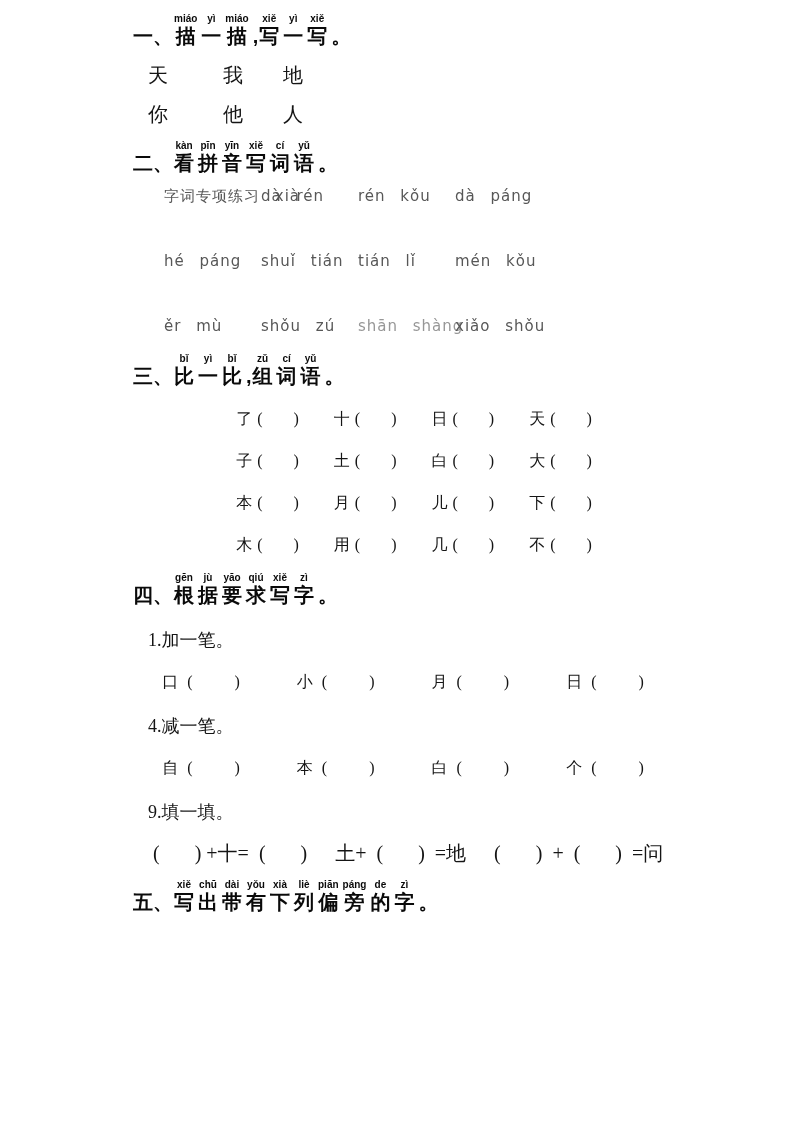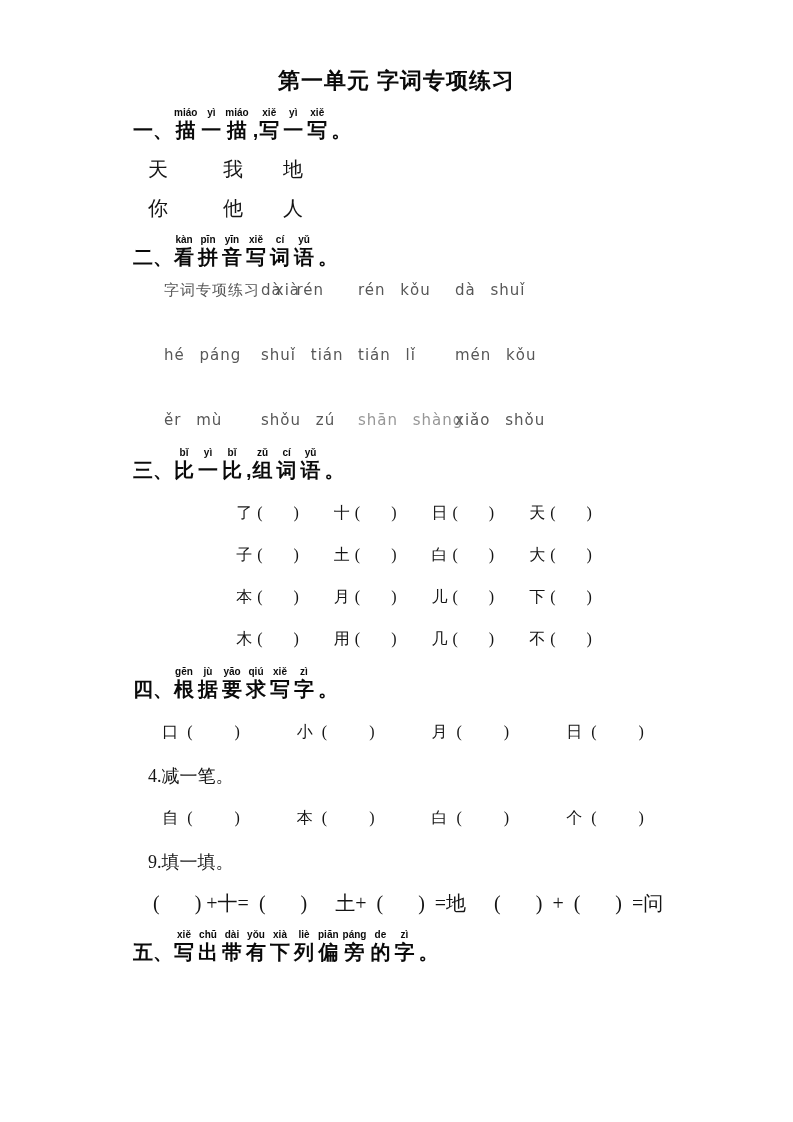--- a/index.html
+++ b/index.html
@@ -77,40 +77,40 @@
 
   .sec-head.sh2 { margin-top: 14px; }
   .sec-head.sh3 { margin-top: 17px; }
   .sec-head.sh4 { margin-top: 16px; }
   .sec-head.sh5 { margin-top: 14px; }
 </style>
 </head>
 <body>
 
 <div class="page">
-  <h1 class="title">第一单元 字词专项练习</h1>
 
   <div class="inner">
 
     <div class="sec-head sh1"><span class="rb np"><span class="rt">&nbsp;</span><span class="rc">一、</span></span><span class="rb"><span class="rt">miáo</span><span class="rc">描</span></span><span class="rb"><span class="rt">yì</span><span class="rc">一</span></span><span class="rb"><span class="rt">miáo</span><span class="rc">描</span></span><span class="rb np"><span class="rt">&nbsp;</span><span class="rc">,</span></span><span class="rb"><span class="rt">xiě</span><span class="rc">写</span></span><span class="rb"><span class="rt">yì</span><span class="rc">一</span></span><span class="rb"><span class="rt">xiě</span><span class="rc">写</span></span><span class="rb np"><span class="rt">&nbsp;</span><span class="rc">。</span></span></div>
     <div class="trace-row"><span class="tchar">天</span><span class="tchar">我</span><span class="tchar">地</span></div>
     <div class="trace-row"><span class="tchar">你</span><span class="tchar">他</span><span class="tchar">人</span></div>
 
     <div class="sec-head sh2"><span class="rb np"><span class="rt">&nbsp;</span><span class="rc">二、</span></span><span class="rb"><span class="rt">kàn</span><span class="rc">看</span></span><span class="rb"><span class="rt">pīn</span><span class="rc">拼</span></span><span class="rb"><span class="rt">yīn</span><span class="rc">音</span></span><span class="rb"><span class="rt">xiě</span><span class="rc">写</span></span><span class="rb"><span class="rt">cí</span><span class="rc">词</span></span><span class="rb"><span class="rt">yǔ</span><span class="rc">语</span></span><span class="rb np"><span class="rt">&nbsp;</span><span class="rc">。</span></span></div>
-    <div class="pinyin-row"><span class="pword">字词专项练习 xià</span><span class="pword">dà rén</span><span class="pword">rén kǒu</span><span class="pword">dà shuǐ</span></div>
+    <div class="pinyin-row"><span class="pword">字词专项练习 xià</span><span class="pword">dà rén</span><span class="pword">rén kǒu</span><span class="pword">dà páng</span></div>
     <div class="pinyin-row"><span class="pword">hé páng</span><span class="pword">shuǐ tián</span><span class="pword">tián lǐ</span><span class="pword">mén kǒu</span></div>
     <div class="pinyin-row"><span class="pword">ěr mù</span><span class="pword">shǒu zú</span><span class="pword light">shān shàng</span><span class="pword">xiǎo shǒu</span></div>
 
     <div class="sec-head sh3"><span class="rb np"><span class="rt">&nbsp;</span><span class="rc">三、</span></span><span class="rb"><span class="rt">bǐ</span><span class="rc">比</span></span><span class="rb"><span class="rt">yì</span><span class="rc">一</span></span><span class="rb"><span class="rt">bǐ</span><span class="rc">比</span></span><span class="rb np"><span class="rt">&nbsp;</span><span class="rc">,</span></span><span class="rb"><span class="rt">zǔ</span><span class="rc">组</span></span><span class="rb"><span class="rt">cí</span><span class="rc">词</span></span><span class="rb"><span class="rt">yǔ</span><span class="rc">语</span></span><span class="rb np"><span class="rt">&nbsp;</span><span class="rc">。</span></span></div>
     <div class="compare-row"><span class="cell"><span class="ch">了</span><span>(</span><span class="blank"></span><span>)</span></span><span class="cell"><span class="ch">十</span><span>(</span><span class="blank"></span><span>)</span></span><span class="cell"><span class="ch">日</span><span>(</span><span class="blank"></span><span>)</span></span><span class="cell"><span class="ch">天</span><span>(</span><span class="blank"></span><span>)</span></span></div>
     <div class="compare-row"><span class="cell"><span class="ch">子</span><span>(</span><span class="blank"></span><span>)</span></span><span class="cell"><span class="ch">土</span><span>(</span><span class="blank"></span><span>)</span></span><span class="cell"><span class="ch">白</span><span>(</span><span class="blank"></span><span>)</span></span><span class="cell"><span class="ch">大</span><span>(</span><span class="blank"></span><span>)</span></span></div>
     <div class="compare-row"><span class="cell"><span class="ch">本</span><span>(</span><span class="blank"></span><span>)</span></span><span class="cell"><span class="ch">月</span><span>(</span><span class="blank"></span><span>)</span></span><span class="cell"><span class="ch">儿</span><span>(</span><span class="blank"></span><span>)</span></span><span class="cell"><span class="ch">下</span><span>(</span><span class="blank"></span><span>)</span></span></div>
     <div class="compare-row"><span class="cell"><span class="ch">木</span><span>(</span><span class="blank"></span><span>)</span></span><span class="cell"><span class="ch">用</span><span>(</span><span class="blank"></span><span>)</span></span><span class="cell"><span class="ch">几</span><span>(</span><span class="blank"></span><span>)</span></span><span class="cell"><span class="ch">不</span><span>(</span><span class="blank"></span><span>)</span></span></div>
 
     <div class="sec-head sh4"><span class="rb np"><span class="rt">&nbsp;</span><span class="rc">四、</span></span><span class="rb"><span class="rt">gēn</span><span class="rc">根</span></span><span class="rb"><span class="rt">jù</span><span class="rc">据</span></span><span class="rb"><span class="rt">yāo</span><span class="rc">要</span></span><span class="rb"><span class="rt">qiú</span><span class="rc">求</span></span><span class="rb"><span class="rt">xiě</span><span class="rc">写</span></span><span class="rb"><span class="rt">zì</span><span class="rc">字</span></span><span class="rb np"><span class="rt">&nbsp;</span><span class="rc">。</span></span></div>
+    <div class="sub-label">1.加一笔。</div>
     <div class="compare-row wide"><span class="cell"><span class="ch">口</span><span>(</span><span class="blank"></span><span>)</span></span><span class="cell"><span class="ch">小</span><span>(</span><span class="blank"></span><span>)</span></span><span class="cell"><span class="ch">月</span><span>(</span><span class="blank"></span><span>)</span></span><span class="cell"><span class="ch">日</span><span>(</span><span class="blank"></span><span>)</span></span></div>
     <div class="sub-label">4.减一笔。</div>
     <div class="compare-row wide"><span class="cell"><span class="ch">自</span><span>(</span><span class="blank"></span><span>)</span></span><span class="cell"><span class="ch">本</span><span>(</span><span class="blank"></span><span>)</span></span><span class="cell"><span class="ch">白</span><span>(</span><span class="blank"></span><span>)</span></span><span class="cell"><span class="ch">个</span><span>(</span><span class="blank"></span><span>)</span></span></div>
     <div class="sub-label">9.填一填。</div>
     <div class="eq-row"><span class="eq">(       ) +十=  (       )</span><span class="eq">土+  (       )  =地</span><span class="eq">(       )  +  (       )  =问</span></div>
 
     <div class="sec-head sh5"><span class="rb np"><span class="rt">&nbsp;</span><span class="rc">五、</span></span><span class="rb"><span class="rt">xiě</span><span class="rc">写</span></span><span class="rb"><span class="rt">chū</span><span class="rc">出</span></span><span class="rb"><span class="rt">dài</span><span class="rc">带</span></span><span class="rb"><span class="rt">yǒu</span><span class="rc">有</span></span><span class="rb"><span class="rt">xià</span><span class="rc">下</span></span><span class="rb"><span class="rt">liè</span><span class="rc">列</span></span><span class="rb"><span class="rt">piān</span><span class="rc">偏</span></span><span class="rb"><span class="rt">páng</span><span class="rc">旁</span></span><span class="rb"><span class="rt">de</span><span class="rc">的</span></span><span class="rb"><span class="rt">zì</span><span class="rc">字</span></span><span class="rb np"><span class="rt">&nbsp;</span><span class="rc">。</span></span></div>
 
   </div>
 </div>

